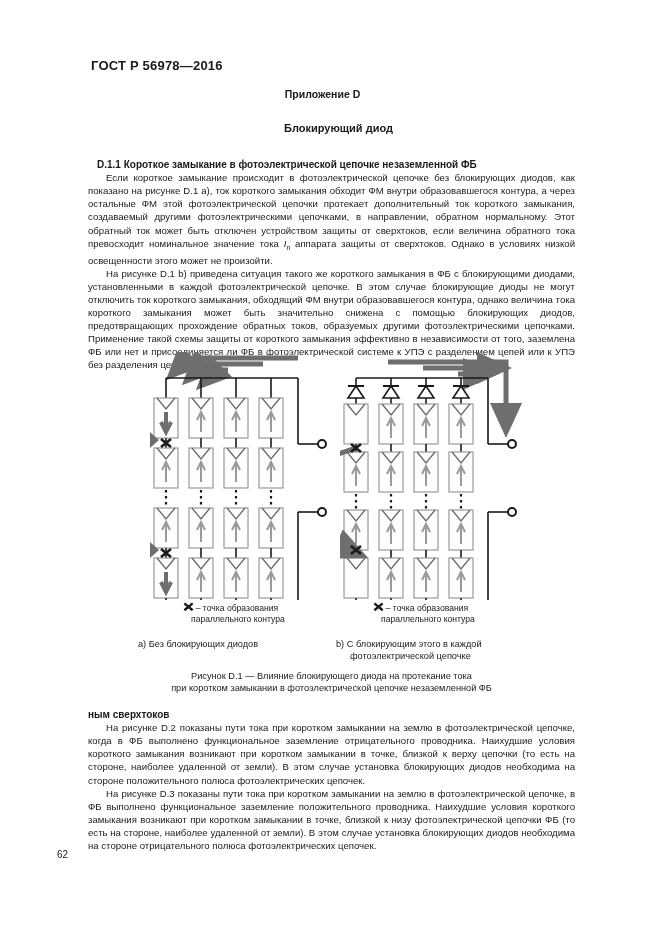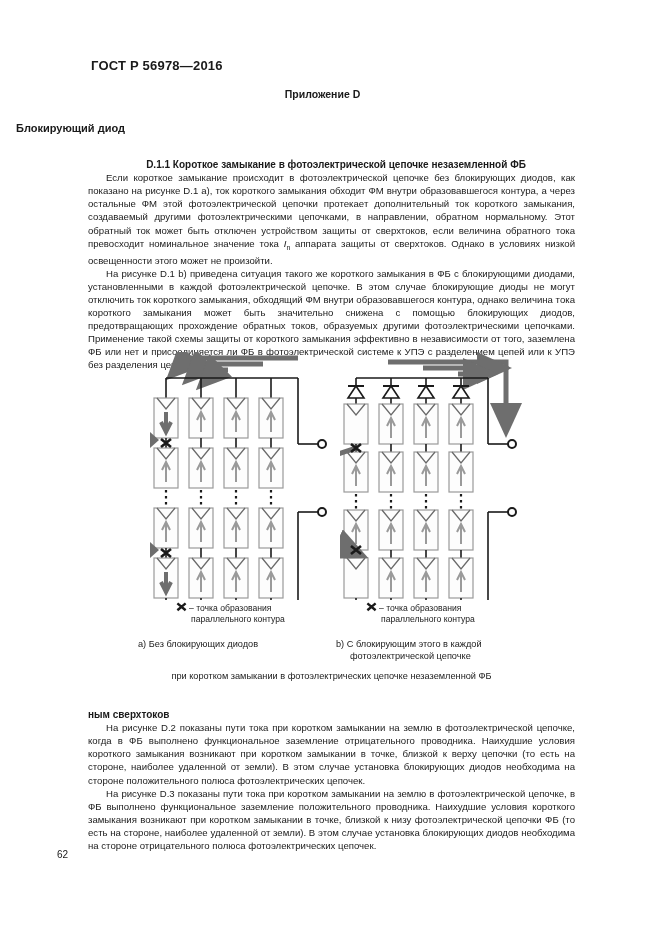--- a/index.html
+++ b/index.html
@@ -37,34 +37,35 @@
     text-align: center;
     font-size: 10.5px;
     font-weight: bold;
     line-height: 13.5px;
   }
   .appendix .sub { font-weight: bold; }
   .title-main {
     position: absolute;
     left: 16px; right: 0;
     top: 122px;
+    text-align: center;
     font-size: 11px;
     font-weight: bold;
   }
   .txtcol {
     position: absolute;
     left: 88px;
     width: 487px;
   }
   .h3 {
     font-size: 10px;
     font-weight: bold;
     line-height: 13.2px;
   }
-  .h3.ind { text-indent: 9px; text-align: center; }
+  .h3.ind { text-indent: 9px; }
   p.body {
     font-size: 9.6px;
     line-height: 13.1px;
     margin: 0;
     text-align: justify;
     text-indent: 18px;
     -webkit-hyphens: auto;
     hyphens: auto;
   }
   .ital { font-style: italic; }
@@ -98,20 +99,21 @@
     top: 250px;
     left: 0;
     width: 487px;
     height: 30px;
   }
   .legend-item {
     position: absolute;
     font-size: 8.6px;
     line-height: 11px;
     white-space: nowrap;
+    text-align: center;
   }
   .legend-item.l1 { left: 88px; top: 0; }
   .legend-item.l2 { left: 278px; top: 0; }
   .legend-x {
     display: inline-block;
     width: 11px;
     height: 11px;
     vertical-align: -2px;
     margin-right: 2px;
   }
@@ -530,21 +532,22 @@
 
     <div class="subcaps">
       <div class="subcap a">a) Без блокирующих диодов</div>
       <div class="subcap b">
         <span>b) С блокирующим этого в каждой</span>
         <span class="ln2">фотоэлектрической цепочке</span>
       </div>
     </div>
 
     <div class="figcap">
-      <div>при коротком замыкании в фотоэлектрических цепочке незаземленной ФБ</div>
+      <div>Рисунок D.1 — Влияние блокирующего диода на протекание тока</div>
+      <div>при коротком замыкании в фотоэлектрической цепочке незаземленной ФБ</div>
     </div>
   </div>
 
   <div class="txtcol" style="top:708px;">
     <div class="h3">ным сверхтоков</div>
     <p class="body">На рисунке D.2 показаны пути тока при коротком замыкании на землю в фотоэлектрической цепочке, когда в ФБ выполнено функциональное заземление отрицательного проводника. Наихудшие условия короткого замыкания возникают при коротком замыкании в точке, близкой к верху цепочки (то есть на стороне, наиболее удаленной от земли). В этом случае установка блокирующих диодов необходима на стороне положительного полюса фотоэлектрических цепочек.</p>
     <p class="body">На рисунке D.3 показаны пути тока при коротком замыкании на землю в фотоэлектрической цепочке, в ФБ выполнено функциональное заземление положительного проводника. Наихудшие условия короткого замыкания возникают при коротком замыкании в точке, близкой к низу фотоэлектрической цепочки ФБ (то есть на стороне, наиболее удаленной от земли). В этом случае установка блокирующих диодов необходима на стороне отрицательного полюса фотоэлектрических цепочек.</p>
   </div>
 
   <div class="pageno">62</div>

